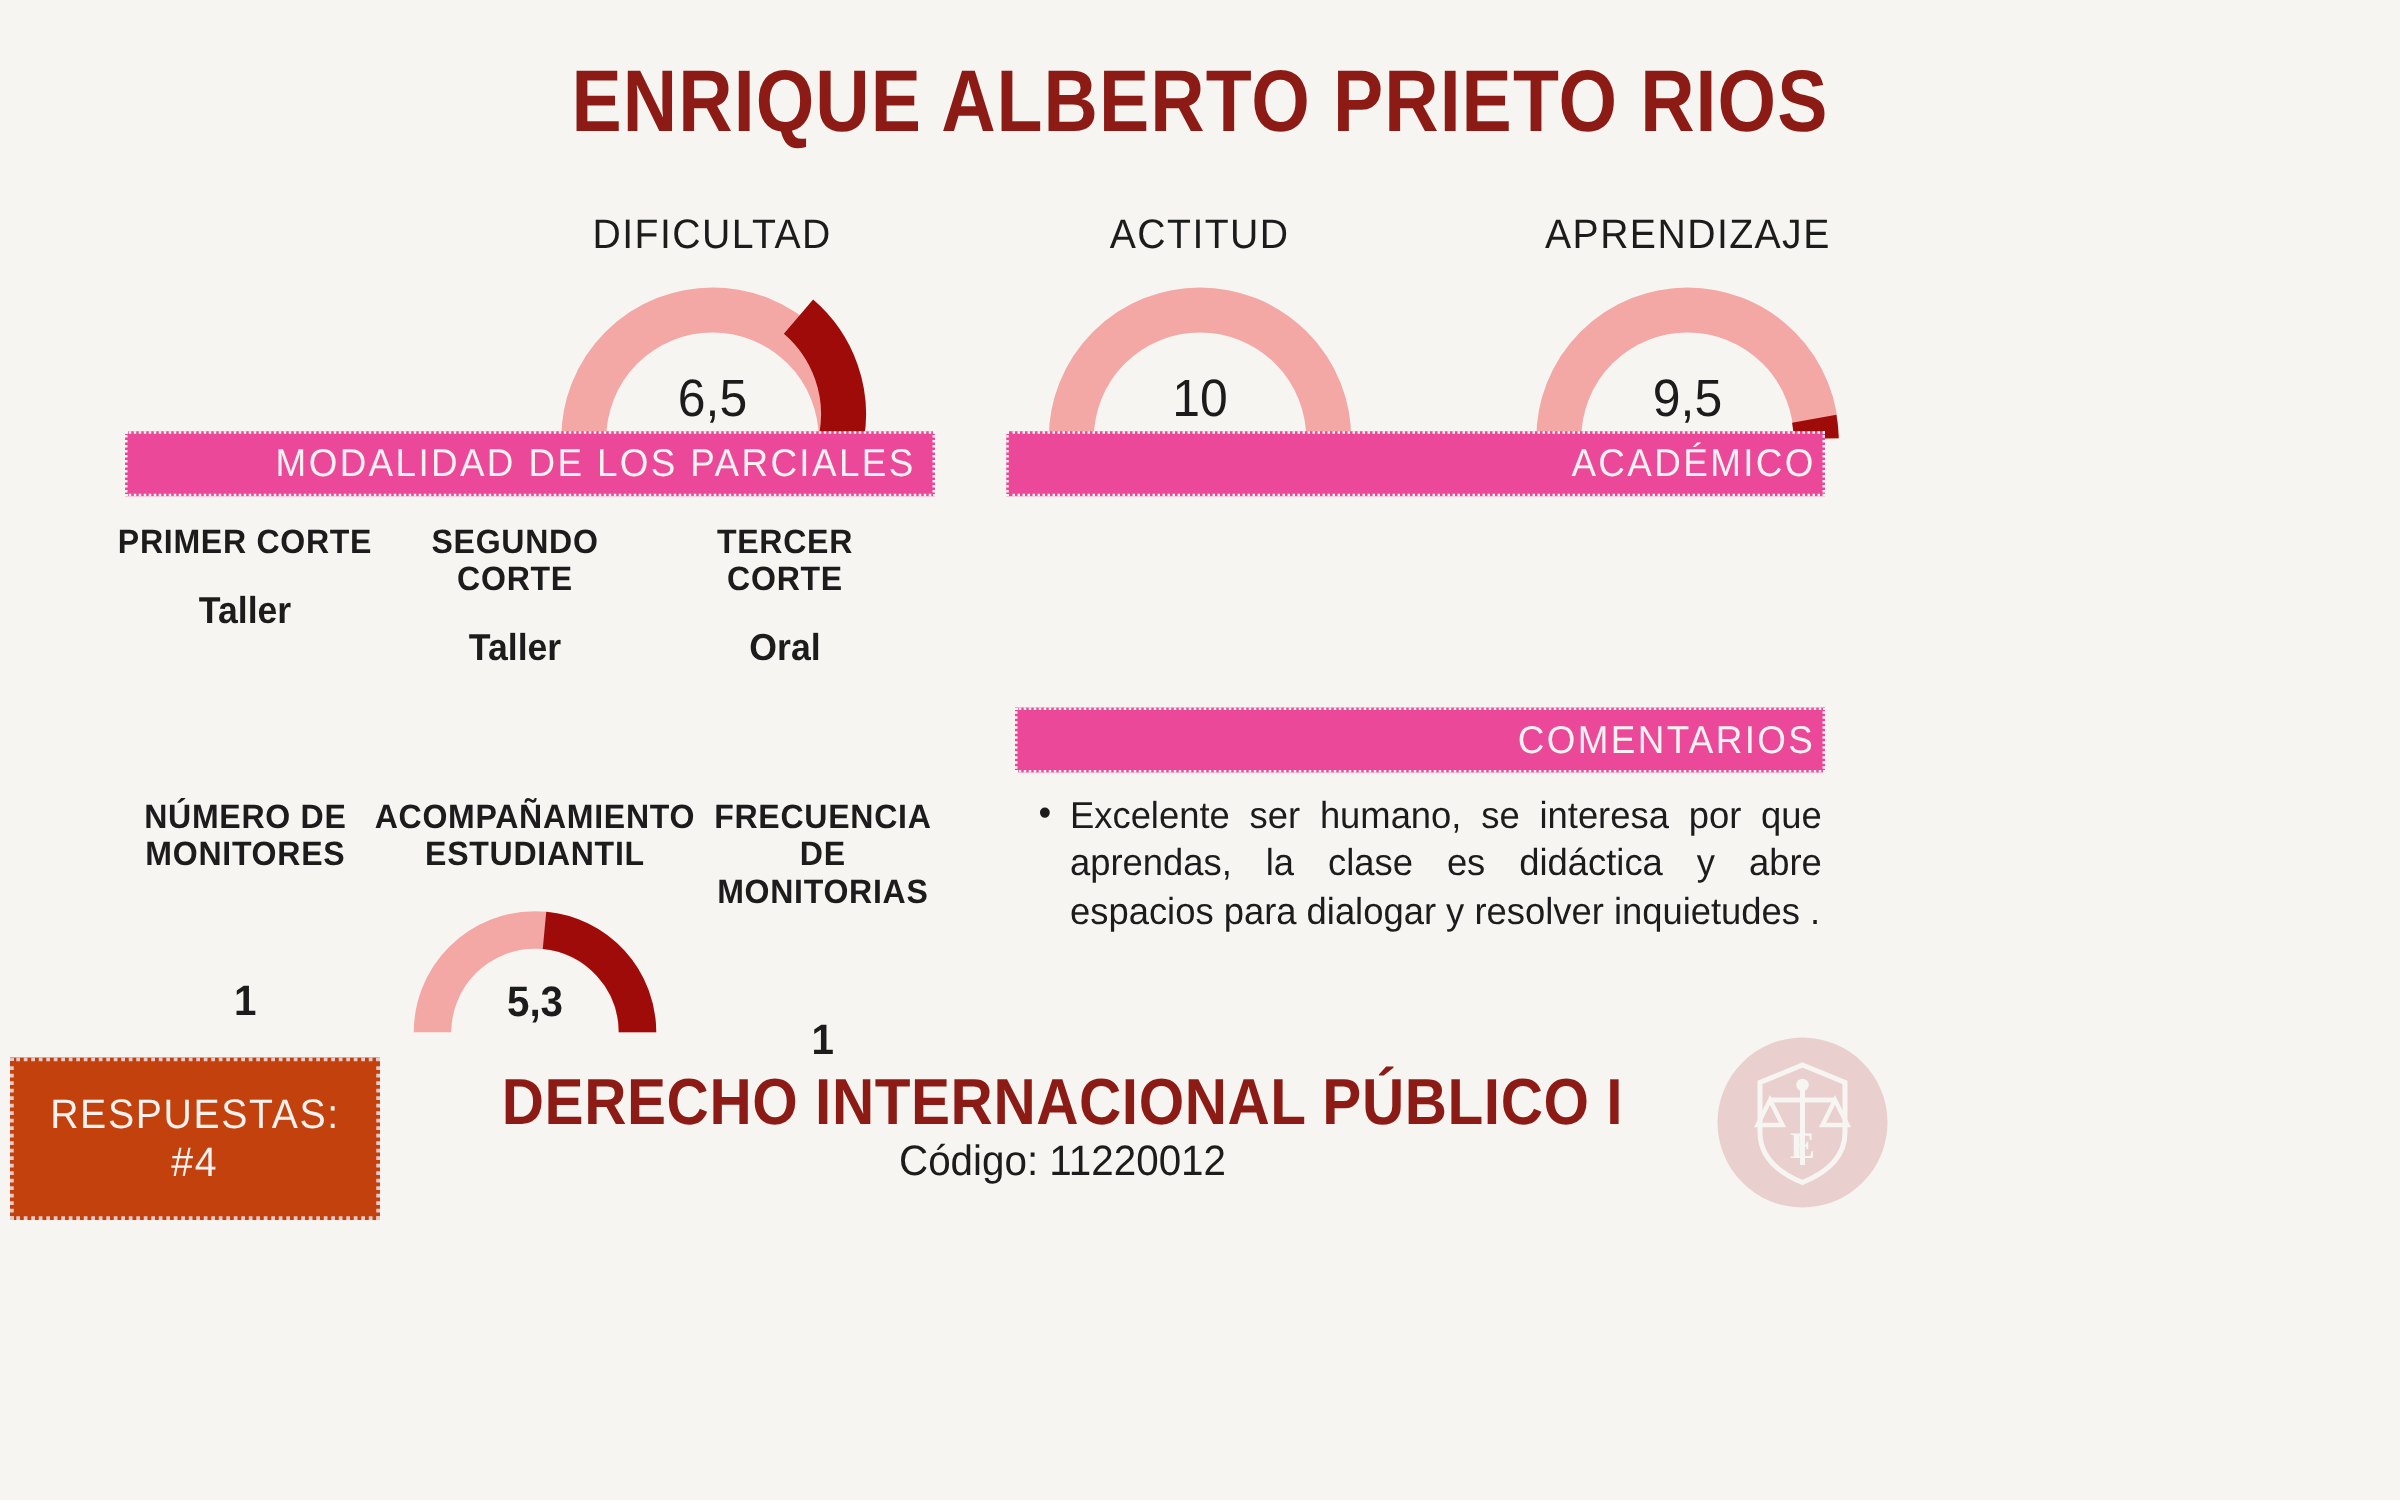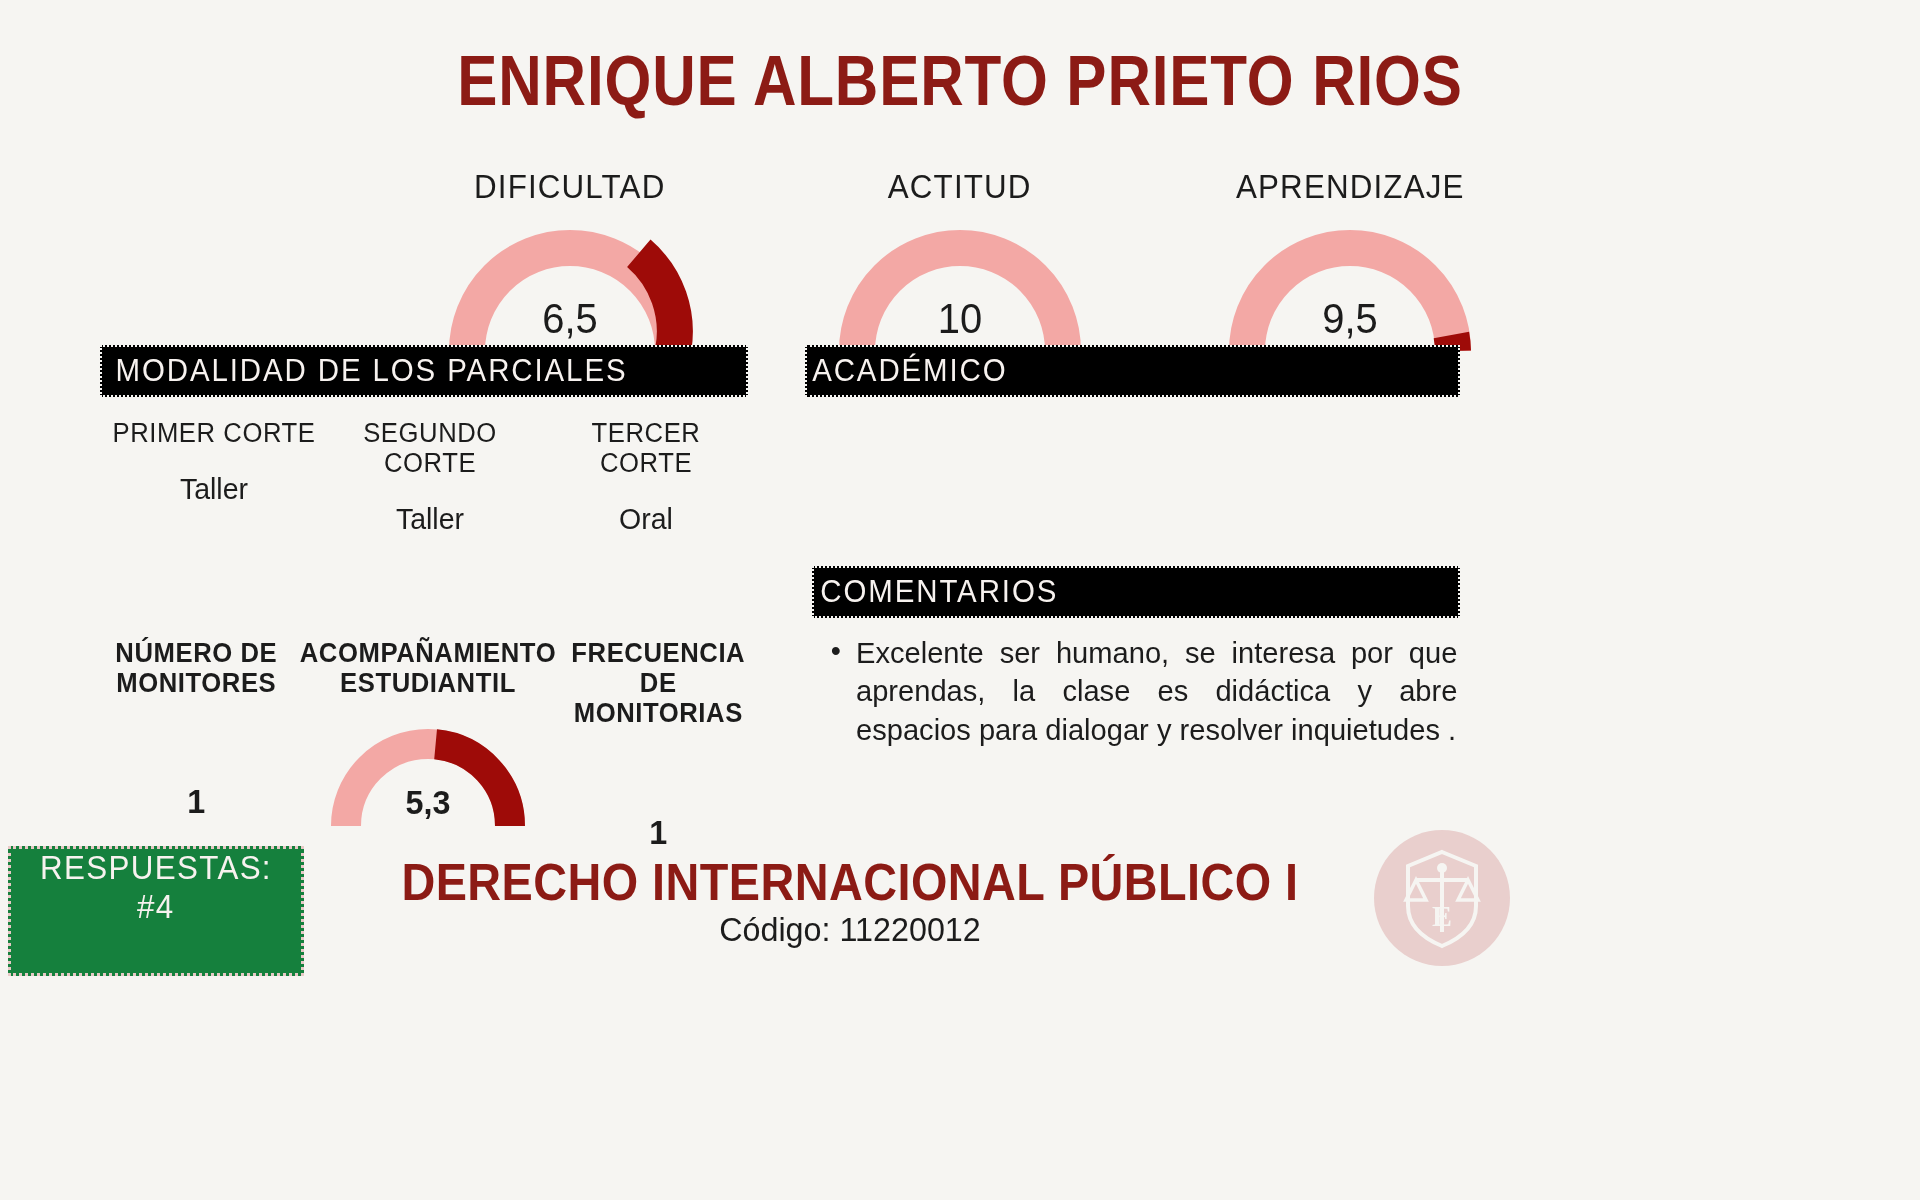--- a/index.html
+++ b/index.html
@@ -76,25 +76,25 @@
     font-family: "Liberation Sans Narrow", "Liberation Sans", sans-serif;
     font-size: 42px;
     color: #1c1c1c;
     transform: scaleX(0.95);
   }
 
   
   .bar {
     position: absolute;
     height: 52px;
-    background: #000000;
+    background: #ec4899;
     border: 2px dotted #f6f5f2;
     display: flex;
     align-items: center;
-    justify-content: flex-start;
+    justify-content: flex-end;
   }
   .bar-text {
     font-family: "Liberation Sans Narrow", "Liberation Sans", sans-serif;
     font-size: 31px;
     color: #f7f2ef;
     letter-spacing: 2px;
     transform: scaleX(0.95);
     white-space: nowrap;
   }
 
@@ -118,23 +118,24 @@
     font-size: 30px;
     color: #1c1c1c;
     text-align: center;
     transform: scaleX(0.95);
   }
 
   
   .modalidad-cols {
     position: absolute;
     top: 418px;
-    left: 106px;
+    left: 88px;
     width: 648px;
     display: flex;
+    font-weight: bold;
   }
   .modalidad-cols > div { flex: 1; }
   .modalidad-cols .col-value { margin-top: 24px; }
 
   
   .acad-cols {
     position: absolute;
     top: 418px;
     left: 805px;
     width: 660px;
@@ -225,25 +226,26 @@
     top: -2px;
   }
 
   
   .respuestas-box {
     position: absolute;
     left: 8px;
     top: 846px;
     width: 296px;
     height: 130px;
-    background: #15803d;
+    background: #c2410c;
     border: 3px dotted #e8c9c7;
     display: flex;
     flex-direction: column;
     align-items: center;
+    justify-content: center;
   }
   .respuestas-box div {
     font-family: "Liberation Sans Narrow", "Liberation Sans", sans-serif;
     font-size: 33px;
     color: #f7f2ef;
     letter-spacing: 1.4px;
     transform: scaleX(0.95);
     line-height: 1.18;
   }
 

